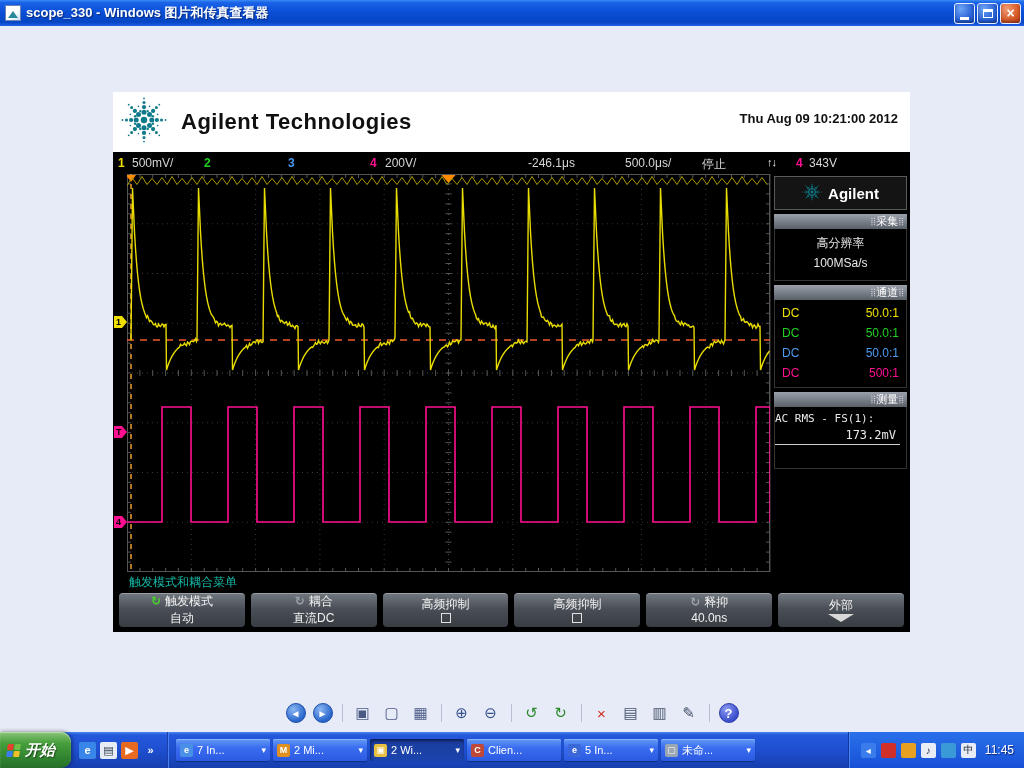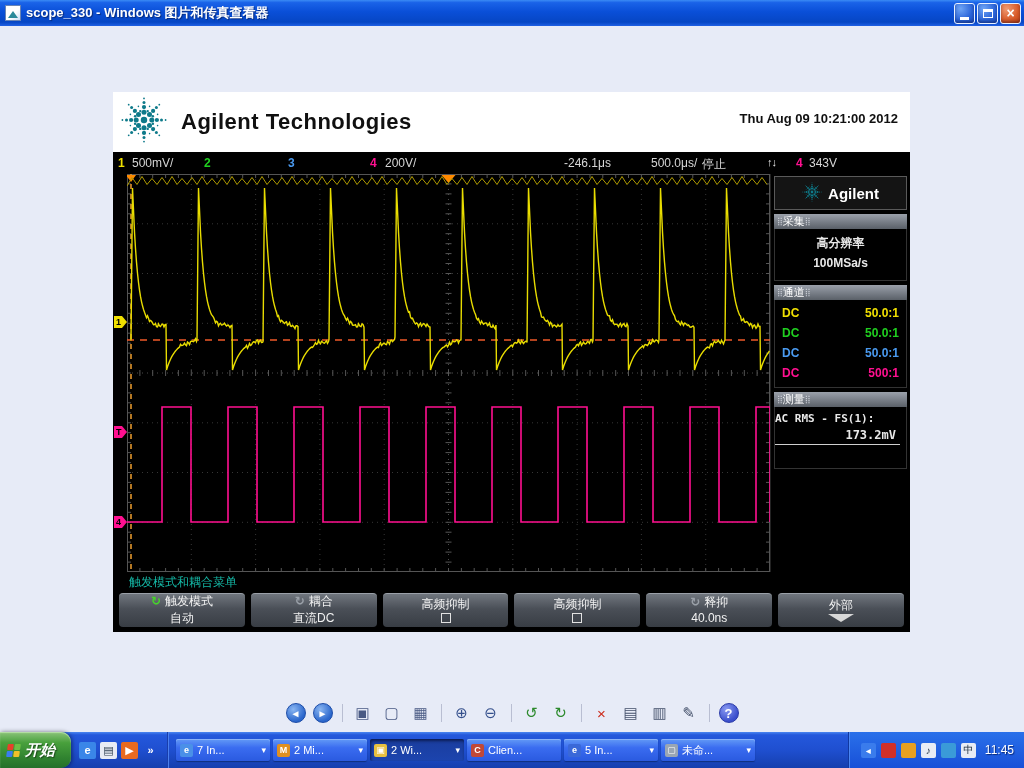--- a/index.html
+++ b/index.html
@@ -46,25 +46,25 @@
     text-align:left;padding-left:2px;line-height:12px;
     clip-path:polygon(0 0,8px 0,13px 6px,8px 12px,0 12px);}
   .gc1{background:#f0e000;} .gc4{background:#ff1090;}
   .wave-wrap{width:643px;height:398px;position:relative;}
   #wave-svg{display:block;width:643px;height:398px;}
 
   
   .sidebar{width:140px;background:#000;border-left:1px solid #222;padding-top:2px;}
   .side-logo{height:34px;margin:0 3px;border:1px solid #5a5a5a;background:#141414;display:flex;
     align-items:center;justify-content:center;gap:6px;color:#fff;font-weight:bold;font-size:15px;}
-  .side-bar{height:15px;margin:4px 3px 0 3px;display:flex;align-items:center;justify-content:flex-start;
+  .side-bar{height:15px;margin:4px 3px 0 3px;display:flex;align-items:center;justify-content:flex-end;
     padding:0 3px;background:linear-gradient(180deg,#9aa0aa,#5a6068);color:#fff;font-size:11px;line-height:15px;}
   .side-bar::before,.side-bar::after{content:"⣿";color:#c8ccd4;font-size:8px;}
   .side-bar b{font-weight:normal;}
-  .side-box{margin:0 3px;border:1px solid #333;border-top:none;background:#000;font-weight:bold;}
+  .side-box{margin:0 3px;border:1px solid #333;border-top:none;background:#000;}
   .acq{height:52px;text-align:center;color:#e8e8e8;font-size:12px;padding-top:6px;}
   .acq div{margin-bottom:4px;}
   .chs{padding:3px 0 4px 0;}
   .chrow{display:flex;justify-content:space-between;padding:0 7px;font-size:12px;height:20px;line-height:20px;
     font-family:"DejaVu Sans Mono","Liberation Mono",monospace;}
   .meas{height:62px;color:#e8e8e8;font-size:12px;padding:5px 6px 0 0;}
   .meas-label{font-family:"DejaVu Sans Mono","Liberation Mono",monospace;font-size:11px;}
   .meas-value{text-align:right;margin-top:3px;padding:0 4px 2px 0;border-bottom:1px solid #cfcfcf;
     font-family:"DejaVu Sans Mono","Liberation Mono",monospace;}
 
@@ -199,22 +199,22 @@
       <span class="datetime">Thu Aug 09 10:21:00 2012</span>
     </div>
 
     <div class="scope-status">
       <span class="st c1t" style="left:5px;font-weight:bold">1</span>
       <span class="st" style="left:19px">500mV/</span>
       <span class="st c2t" style="left:91px;font-weight:bold">2</span>
       <span class="st c3t" style="left:175px;font-weight:bold">3</span>
       <span class="st c4t" style="left:257px;font-weight:bold">4</span>
       <span class="st" style="left:272px">200V/</span>
-      <span class="st" style="left:451px">-246.1μs</span>
-      <span class="st" style="left:538px">500.0μs/</span>
+      <span class="st" style="left:415px">-246.1μs</span>
+      <span class="st" style="left:512px">500.0μs/</span>
       <span class="st" style="left:589px">停止</span>
       <span class="st slope" style="left:654px">↑↓</span>
       <span class="st c4t" style="left:683px;font-weight:bold">4</span>
       <span class="st" style="left:696px">343V</span>
     </div>
 
     <div class="scope-body">
       <div class="gutter">
         <div class="gmark gc1" style="top:142px">1</div>
         <div class="gmark gc4" style="top:252px">T</div>

